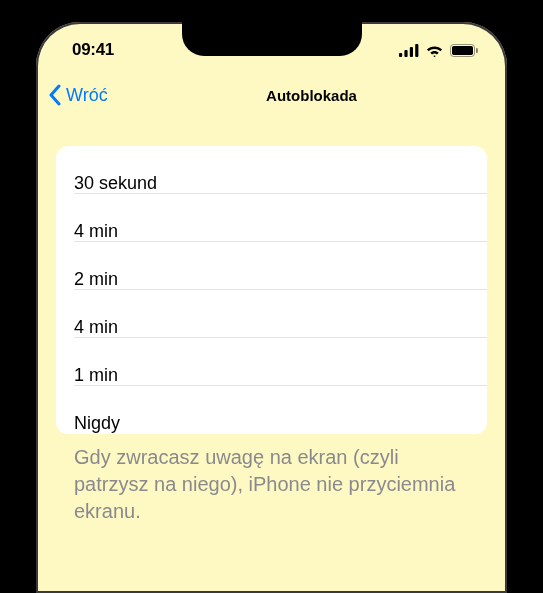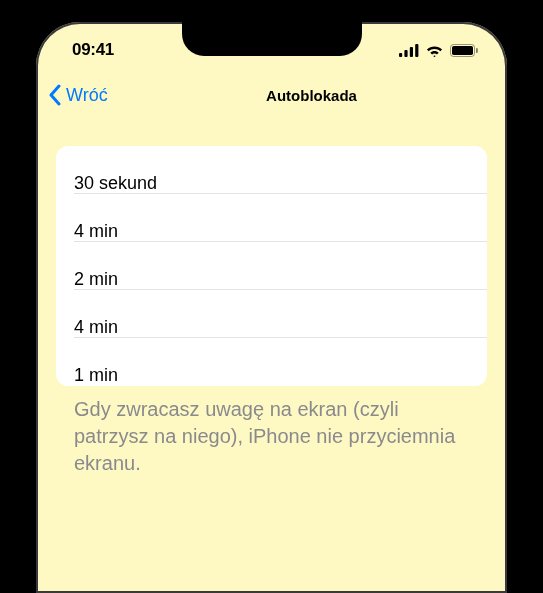--- a/index.html
+++ b/index.html
@@ -178,16 +178,19 @@
         </div>
         <div class="list-item">
           <span>2 min</span>
         </div>
         <div class="list-item">
           <span>4 min</span>
         </div>
         <div class="list-item">
           <span>1 min</span>
         </div>
+        <div class="list-item">
+          <span>Nigdy</span>
+        </div>
       </div>
     <div class="footer-text">Gdy zwracasz uwagę na ekran (czyli patrzysz na niego), iPhone nie przyciemnia ekranu.</div>
   </div>
 </div>
 
 </body></html>

